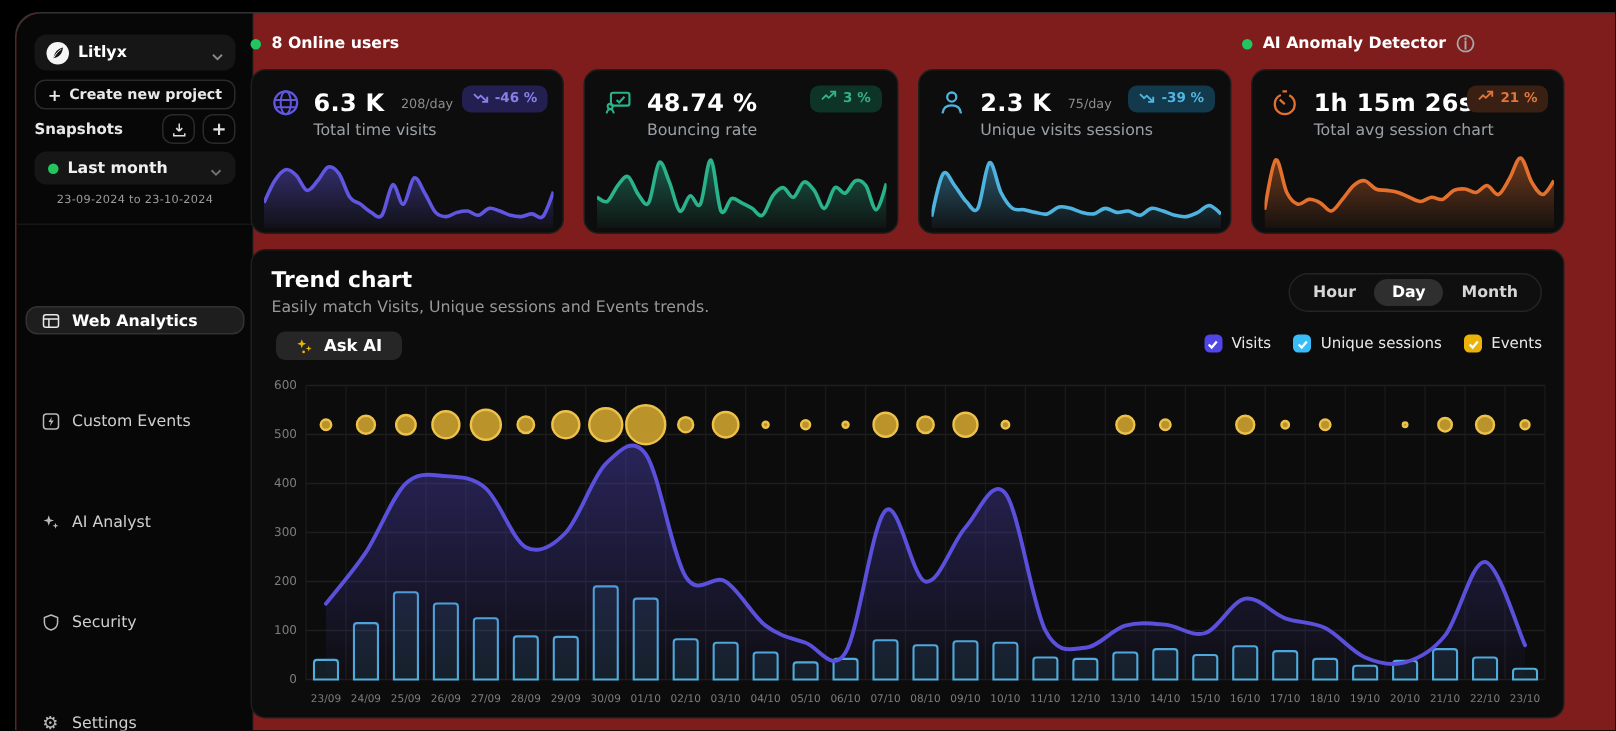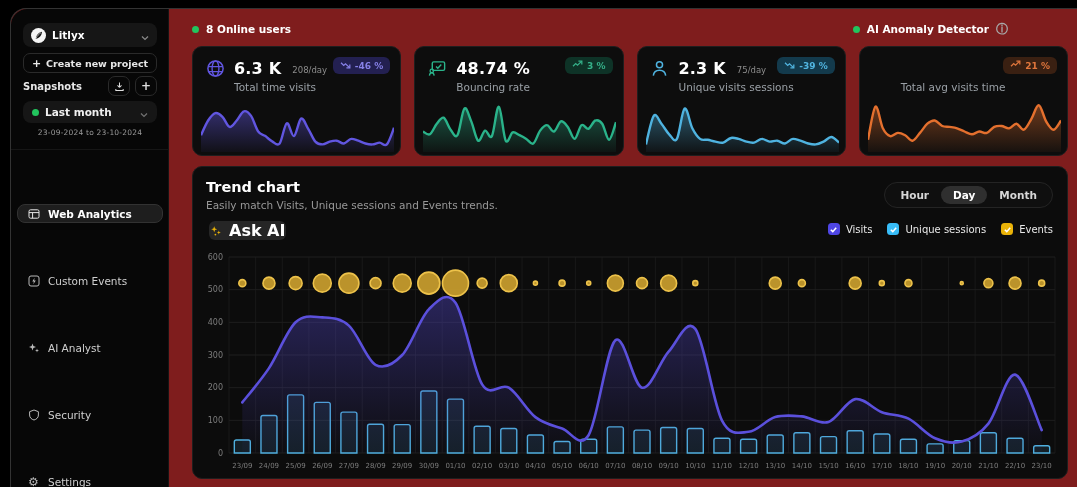--- a/index.html
+++ b/index.html
@@ -40,21 +40,21 @@
   .side-div { position:absolute; left:0; top:140px; width:100%; height:1px; background:#161616; }
   .menu { position:absolute; left:6px; top:147px; width:146px; }
   .menu-item { height:19px; margin-bottom:3px; display:flex; align-items:center;
     gap:8px; padding:0 9px; border-radius:8px; font-size:10.5px; color:#cfcfcf;
     cursor:pointer; border:1px solid transparent;margin-top:48px; }
   .menu-item.active { background:#1e1e1e; border-color:#323232; color:#fff; font-weight:bold; }
   .mi-icon { width:13px; display:flex; align-items:center; justify-content:center;
     color:#b9b9b9; flex:none; }
 
   
-  .main { position:absolute; left:181px; top:0; width:810px; height:100%; }
+  .main { position:absolute; left:156px; top:0; width:810px; height:100%; }
   .topbar { position:absolute; left:0; right:-6px; top:12px; height:16px;
     display:flex; align-items:center; }
   .online { display:flex; align-items:center; gap:7px; font-size:10.5px;
     font-weight:bold; color:#fff; }
   .anomaly { margin-left:auto; display:flex; align-items:center; gap:7px;
     font-size:10.5px; font-weight:bold; color:#fff; }
   .info-i { color:#a8a8a8; font-size:12px; cursor:pointer; }
 
   
   .cards { position:absolute; left:0; top:37px; width:876px; height:110px;
@@ -72,23 +72,23 @@
     padding:3px 7px; display:flex; align-items:center; gap:4px; }
   .stat-label { position:absolute; left:41px; top:34px; font-size:10.5px; color:#9aa0a6; }
   .spark { position:absolute; left:8px; bottom:3px; width:193px; height:54px; }
 
   
   .trend { position:absolute; left:0; top:157px; width:876px; height:313px;
     background:#0c0c0c; border:1px solid #1e1e1e; border-radius:10px; }
   .trend-title { position:absolute; left:13px; top:12px; font-size:14.5px;
     font-weight:bold; color:#fff; }
   .trend-sub { position:absolute; left:13px; top:32px; font-size:10.5px; color:#989898; }
-  .askai { position:absolute; left:16px; top:54px; height:19px; padding:0 1px;
+  .askai { position:absolute; left:16px; top:54px; height:19px; padding:0 13px;
     background:#262626; border:none; border-radius:6px; display:flex;
-    align-items:center; gap:7px; font-size:16px; font-weight:bold; color:#fff;
+    align-items:center; gap:7px; font-size:11px; font-weight:bold; color:#fff;
     cursor:pointer; font-family:inherit; }
   .tabs { position:absolute; right:14px; top:15px; height:26px; border:1px solid #242424;
     background:#0f0f0f; border-radius:15px; display:flex; align-items:center; padding:0 3px; }
   .tab { padding:3px 12px; font-size:10.5px; font-weight:bold; color:#d6d6d6;
     border-radius:12px; cursor:pointer; }
   .tab.active { background:#2f2f2f; color:#fff; }
   .legend { position:absolute; right:14px; top:56px; display:flex; gap:15px; }
   .legend-item { display:flex; align-items:center; gap:6px; font-size:10px;
     color:#e8e8e8; cursor:pointer; }
   .cbx { width:12px; height:12px; border-radius:3.5px; display:flex;
@@ -297,28 +297,39 @@
                   <stop offset="0%" stop-color="#4fb3e0" stop-opacity="0.45"></stop>
                   <stop offset="100%" stop-color="#4fb3e0" stop-opacity="0.05"></stop>
                 </linearGradient>
               </defs>
               <path d="M0.0,46.4 C1.3,41.6 5.3,21.3 8.0,17.9 C10.7,14.4 13.3,22.6 16.0,25.7 C18.7,28.8 21.3,33.8 24.0,36.3 C26.7,38.8 29.3,45.2 32.0,40.9 C34.7,36.6 37.3,12.3 40.0,10.5 C42.7,8.8 45.3,25.2 48.0,30.3 C50.7,35.4 53.3,39.0 56.0,40.9 C58.7,42.8 61.3,41.3 64.0,41.8 C66.7,42.3 69.3,43.2 72.0,43.6 C74.7,44.1 77.3,45.2 80.0,44.6 C82.7,43.9 85.3,40.6 88.0,40.0 C90.7,39.3 93.3,40.3 96.0,40.9 C98.7,41.5 101.3,43.0 104.0,43.6 C106.7,44.3 109.3,45.0 112.0,44.6 C114.7,44.1 117.3,41.0 120.0,40.9 C122.7,40.7 125.3,43.3 128.0,43.6 C130.7,43.9 133.3,42.4 136.0,42.7 C138.7,43.0 141.3,45.8 144.0,45.5 C146.7,45.2 149.3,41.3 152.0,40.9 C154.7,40.4 157.3,42.0 160.0,42.7 C162.7,43.5 165.3,44.9 168.0,45.5 C170.7,46.1 173.3,46.7 176.0,46.4 C178.7,46.1 181.3,44.9 184.0,43.6 C186.7,42.4 189.3,38.9 192.0,39.0 C194.7,39.2 198.7,43.6 200.0,44.6 L200,54 L0,54 Z" fill="url(#sg2)" stroke="none"></path>
               <path d="M0.0,46.4 C1.3,41.6 5.3,21.3 8.0,17.9 C10.7,14.4 13.3,22.6 16.0,25.7 C18.7,28.8 21.3,33.8 24.0,36.3 C26.7,38.8 29.3,45.2 32.0,40.9 C34.7,36.6 37.3,12.3 40.0,10.5 C42.7,8.8 45.3,25.2 48.0,30.3 C50.7,35.4 53.3,39.0 56.0,40.9 C58.7,42.8 61.3,41.3 64.0,41.8 C66.7,42.3 69.3,43.2 72.0,43.6 C74.7,44.1 77.3,45.2 80.0,44.6 C82.7,43.9 85.3,40.6 88.0,40.0 C90.7,39.3 93.3,40.3 96.0,40.9 C98.7,41.5 101.3,43.0 104.0,43.6 C106.7,44.3 109.3,45.0 112.0,44.6 C114.7,44.1 117.3,41.0 120.0,40.9 C122.7,40.7 125.3,43.3 128.0,43.6 C130.7,43.9 133.3,42.4 136.0,42.7 C138.7,43.0 141.3,45.8 144.0,45.5 C146.7,45.2 149.3,41.3 152.0,40.9 C154.7,40.4 157.3,42.0 160.0,42.7 C162.7,43.5 165.3,44.9 168.0,45.5 C170.7,46.1 173.3,46.7 176.0,46.4 C178.7,46.1 181.3,44.9 184.0,43.6 C186.7,42.4 189.3,38.9 192.0,39.0 C194.7,39.2 198.7,43.6 200.0,44.6" fill="none" stroke="#4fb3e0" stroke-width="2.4" vector-effect="non-scaling-stroke"></path>
             </svg>
       </div>
 
       <div class="card" style="--accent: #e4702e; --badge-bg: #3a2012; --badge-fg: #e0763c;">
+        <div class="card-head">
+          <span class="stat-icon">
+            <svg width="19" height="19" viewBox="0 0 20 20">
+                  <circle cx="10" cy="11" r="7" stroke="currentColor" stroke-width="1.6" fill="none" stroke-dasharray="30 6"></circle>
+                  <path d="M10 11 L6.5 7.8" stroke="currentColor" stroke-width="1.6"></path>
+                  <path d="M8.4 2 H11.6" stroke="currentColor" stroke-width="1.6"></path>
+                </svg>
+          </span>
+          <span class="stat-val">1h 15m 26s</span>
+          <span class="stat-per"></span>
+        </div>
         <div class="badge">
           <span class="badge-trend"><svg width="11" height="9" viewBox="0 0 12 10">
                   <path d="M1 7 L4 4 L6 5.8 L10.5 1.5" stroke="currentColor" stroke-width="1.4" fill="none"></path>
                   <path d="M10.8 5 V1.2 H7" stroke="currentColor" stroke-width="1.4" fill="none"></path>
                 </svg></span>
           <span>21 %</span>
         </div>
-        <div class="stat-label">Total avg visits time</div>
+        <div class="stat-label">Total avg session chart</div>
         <svg class="spark" id="spark3" viewBox="0 0 200 54" preserveAspectRatio="none">
               <defs>
                 <linearGradient id="sg3" x1="0" y1="0" x2="0" y2="1">
                   <stop offset="0%" stop-color="#e4702e" stop-opacity="0.45"></stop>
                   <stop offset="100%" stop-color="#e4702e" stop-opacity="0.05"></stop>
                 </linearGradient>
               </defs>
               <path d="M0.0,41.8 C1.3,36.3 5.1,10.6 7.7,8.7 C10.3,6.8 12.8,25.4 15.4,30.3 C17.9,35.2 20.5,37.4 23.1,38.1 C25.6,38.9 28.2,35.1 30.8,34.9 C33.3,34.7 35.9,35.9 38.5,37.2 C41.0,38.5 43.6,43.1 46.2,42.7 C48.7,42.3 51.3,37.7 53.8,34.9 C56.4,32.1 59.0,27.8 61.5,25.7 C64.1,23.6 66.7,22.1 69.2,22.5 C71.8,22.9 74.4,26.9 76.9,28.0 C79.5,29.1 82.1,28.5 84.6,28.9 C87.2,29.3 89.7,29.5 92.3,30.3 C94.9,31.1 97.4,32.5 100.0,33.5 C102.6,34.5 105.1,36.3 107.7,36.3 C110.3,36.3 112.8,33.7 115.4,33.5 C117.9,33.3 120.5,35.7 123.1,34.9 C125.6,34.1 128.2,30.1 130.8,28.9 C133.3,27.8 135.9,27.8 138.5,28.0 C141.0,28.2 143.6,30.7 146.2,30.3 C148.7,29.9 151.3,25.5 153.8,25.7 C156.4,25.9 159.0,32.4 161.5,31.7 C164.1,30.9 166.7,25.2 169.2,21.1 C171.8,17.0 174.4,6.9 176.9,7.3 C179.5,7.7 182.1,19.3 184.6,23.4 C187.2,27.5 189.7,31.8 192.3,31.7 C194.9,31.5 198.7,24.0 200.0,22.5 L200,54 L0,54 Z" fill="url(#sg3)" stroke="none"></path>
               <path d="M0.0,41.8 C1.3,36.3 5.1,10.6 7.7,8.7 C10.3,6.8 12.8,25.4 15.4,30.3 C17.9,35.2 20.5,37.4 23.1,38.1 C25.6,38.9 28.2,35.1 30.8,34.9 C33.3,34.7 35.9,35.9 38.5,37.2 C41.0,38.5 43.6,43.1 46.2,42.7 C48.7,42.3 51.3,37.7 53.8,34.9 C56.4,32.1 59.0,27.8 61.5,25.7 C64.1,23.6 66.7,22.1 69.2,22.5 C71.8,22.9 74.4,26.9 76.9,28.0 C79.5,29.1 82.1,28.5 84.6,28.9 C87.2,29.3 89.7,29.5 92.3,30.3 C94.9,31.1 97.4,32.5 100.0,33.5 C102.6,34.5 105.1,36.3 107.7,36.3 C110.3,36.3 112.8,33.7 115.4,33.5 C117.9,33.3 120.5,35.7 123.1,34.9 C125.6,34.1 128.2,30.1 130.8,28.9 C133.3,27.8 135.9,27.8 138.5,28.0 C141.0,28.2 143.6,30.7 146.2,30.3 C148.7,29.9 151.3,25.5 153.8,25.7 C156.4,25.9 159.0,32.4 161.5,31.7 C164.1,30.9 166.7,25.2 169.2,21.1 C171.8,17.0 174.4,6.9 176.9,7.3 C179.5,7.7 182.1,19.3 184.6,23.4 C187.2,27.5 189.7,31.8 192.3,31.7 C194.9,31.5 198.7,24.0 200.0,22.5" fill="none" stroke="#e4702e" stroke-width="2.4" vector-effect="non-scaling-stroke"></path>
             </svg>

